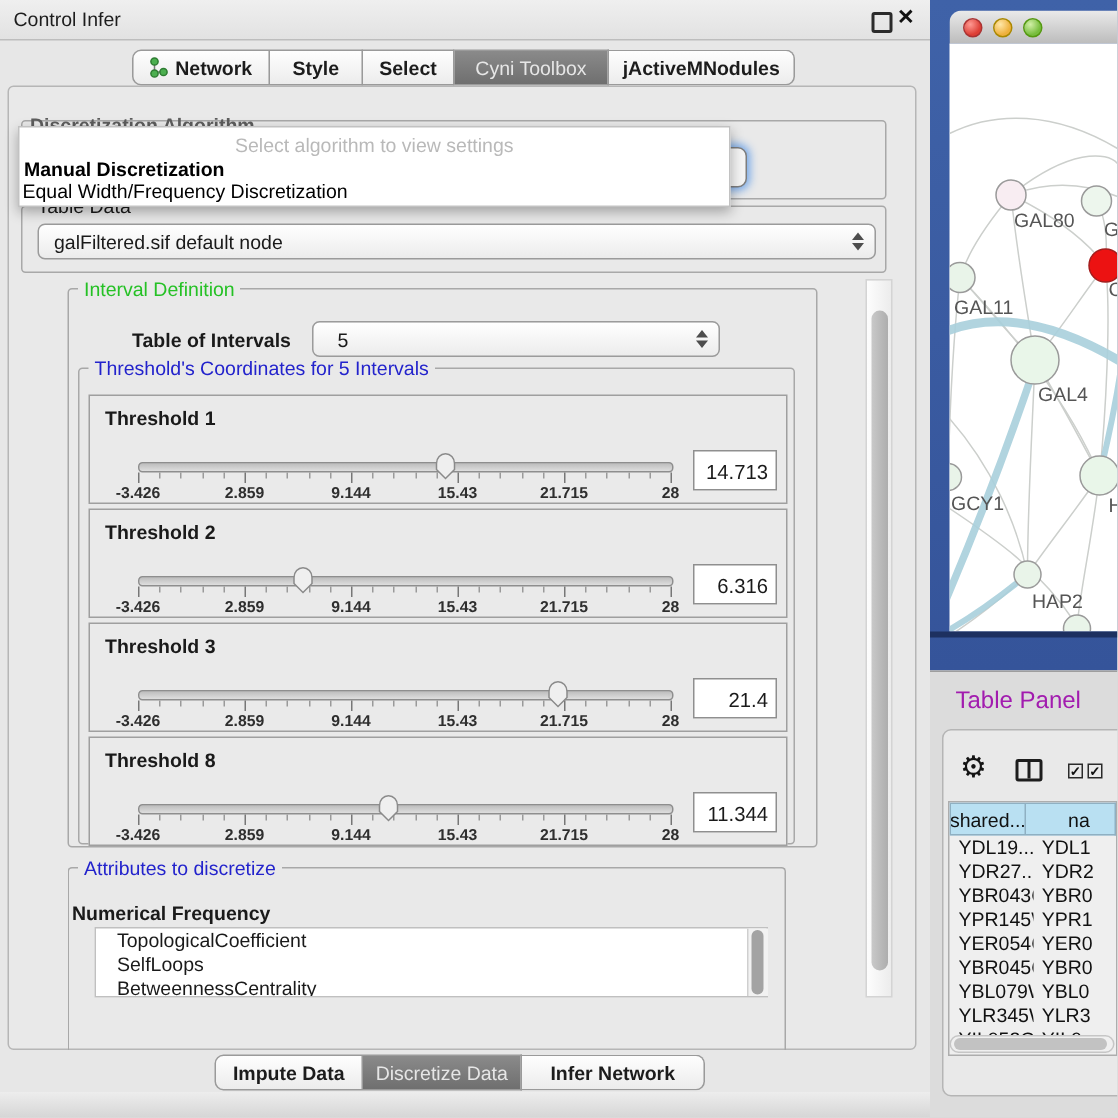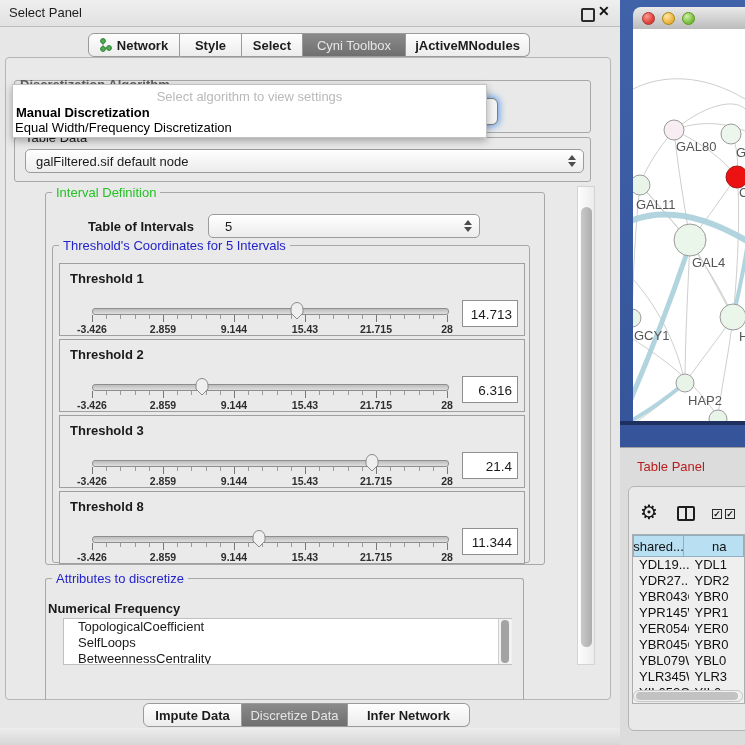--- a/index.html
+++ b/index.html
@@ -92,21 +92,21 @@
                 border-bottom:1px solid #8e8e8e;border-radius:8px 0 0 0;}
   .tl{position:absolute;top:5px;width:13px;height:13px;border-radius:50%;box-sizing:border-box;}
   #tl-red{left:9px;background:radial-gradient(circle at 35% 30%,#ff9a93,#dd3f36 65%);border:1px solid #a33;}
   #tl-yellow{left:29px;background:radial-gradient(circle at 35% 30%,#ffe7a8,#eeb03c 65%);border:1px solid #a80;}
   #tl-green{left:49px;background:radial-gradient(circle at 35% 30%,#d2f0a8,#77bd3d 65%);border:1px solid #591;}
   #canvas{left:633px;top:29px;width:112px;height:392px;background:#ffffff;overflow:hidden;}
   #canvas-shadow{left:620px;top:421px;width:125px;height:4px;background:#1d3060;}
 
   
   #tp-bg{left:620px;top:447px;width:125px;height:298px;background:#dcdcdc;border-top:1px solid #9e9e9e;box-sizing:border-box;}
-  #tp-title{left:637px;top:459px;font-size:13px;color:#b91c1c;}
+  #tp-title{left:637px;top:459px;font-size:16px;color:#a21caf;}
   #tp-panel{left:628px;top:486px;width:120px;height:245px;background:#e9e9e9;border:1px solid #b5b5b5;border-radius:6px 0 0 6px;box-sizing:border-box;}
   #gear{left:640px;top:502px;font-size:20px;color:#141414;line-height:20px;}
   #col-icon{left:677px;top:506px;width:18px;height:15px;border:2px solid #1d1d1d;border-radius:2px;box-sizing:border-box;}
   #col-icon i{position:absolute;left:6px;top:0;width:2px;height:11px;background:#1d1d1d;}
   .chk{position:absolute;top:509px;width:10px;height:10px;border:1.5px solid #2a2a2a;box-sizing:border-box;
        font-size:9px;line-height:8px;text-align:center;color:#111;font-weight:bold;}
   #table-clip{left:632px;top:534px;width:113px;height:170px;overflow:hidden;background:#efefef;border:1px solid #adadad;box-sizing:border-box;}
   .hrow{display:flex;height:22px;}
   .hcell{box-sizing:border-box;background:#b9e0f2;border:1px solid #8fb0c2;border-left:none;
          font-size:13px;color:#111;display:flex;align-items:center;justify-content:center;white-space:nowrap;overflow:hidden;}
@@ -115,21 +115,21 @@
   .tcell{box-sizing:border-box;font-size:13px;color:#111;padding-left:6px;white-space:nowrap;overflow:hidden;line-height:16px;}
   #hsb{left:633px;top:690px;width:110px;height:12px;background:#f0f0f0;border:1px solid #c6c6c6;border-radius:6px;box-sizing:border-box;}
   #hsb i{position:absolute;left:2px;top:1px;width:102px;height:8px;background:#c2c2c2;border-radius:4px;}
 </style>
 </head>
 <body>
 
 <div id="stage">
 
   <div class="abs" id="titlebar">
-    <span class="title">Select Panel</span>
+    <span class="title">Control Infer</span>
     <span id="float-btn"></span>
     <span id="close-btn">✕</span>
   </div>
 
   <div class="abs" id="top-tabs" style="left:0;top:0">
       <div class="seg first" style="left: 88px; top: 33px; width: 92px;">
         <svg width="12" height="14" class="ticon">
           <line x1="3" y1="3" x2="3" y2="11" stroke="#7a7a7a"></line>
           <line x1="3" y1="10" x2="9" y2="10" stroke="#7a7a7a"></line>
           <circle cx="3" cy="3" r="2.4" fill="#4caf50" stroke="#2e7d32"></circle>

